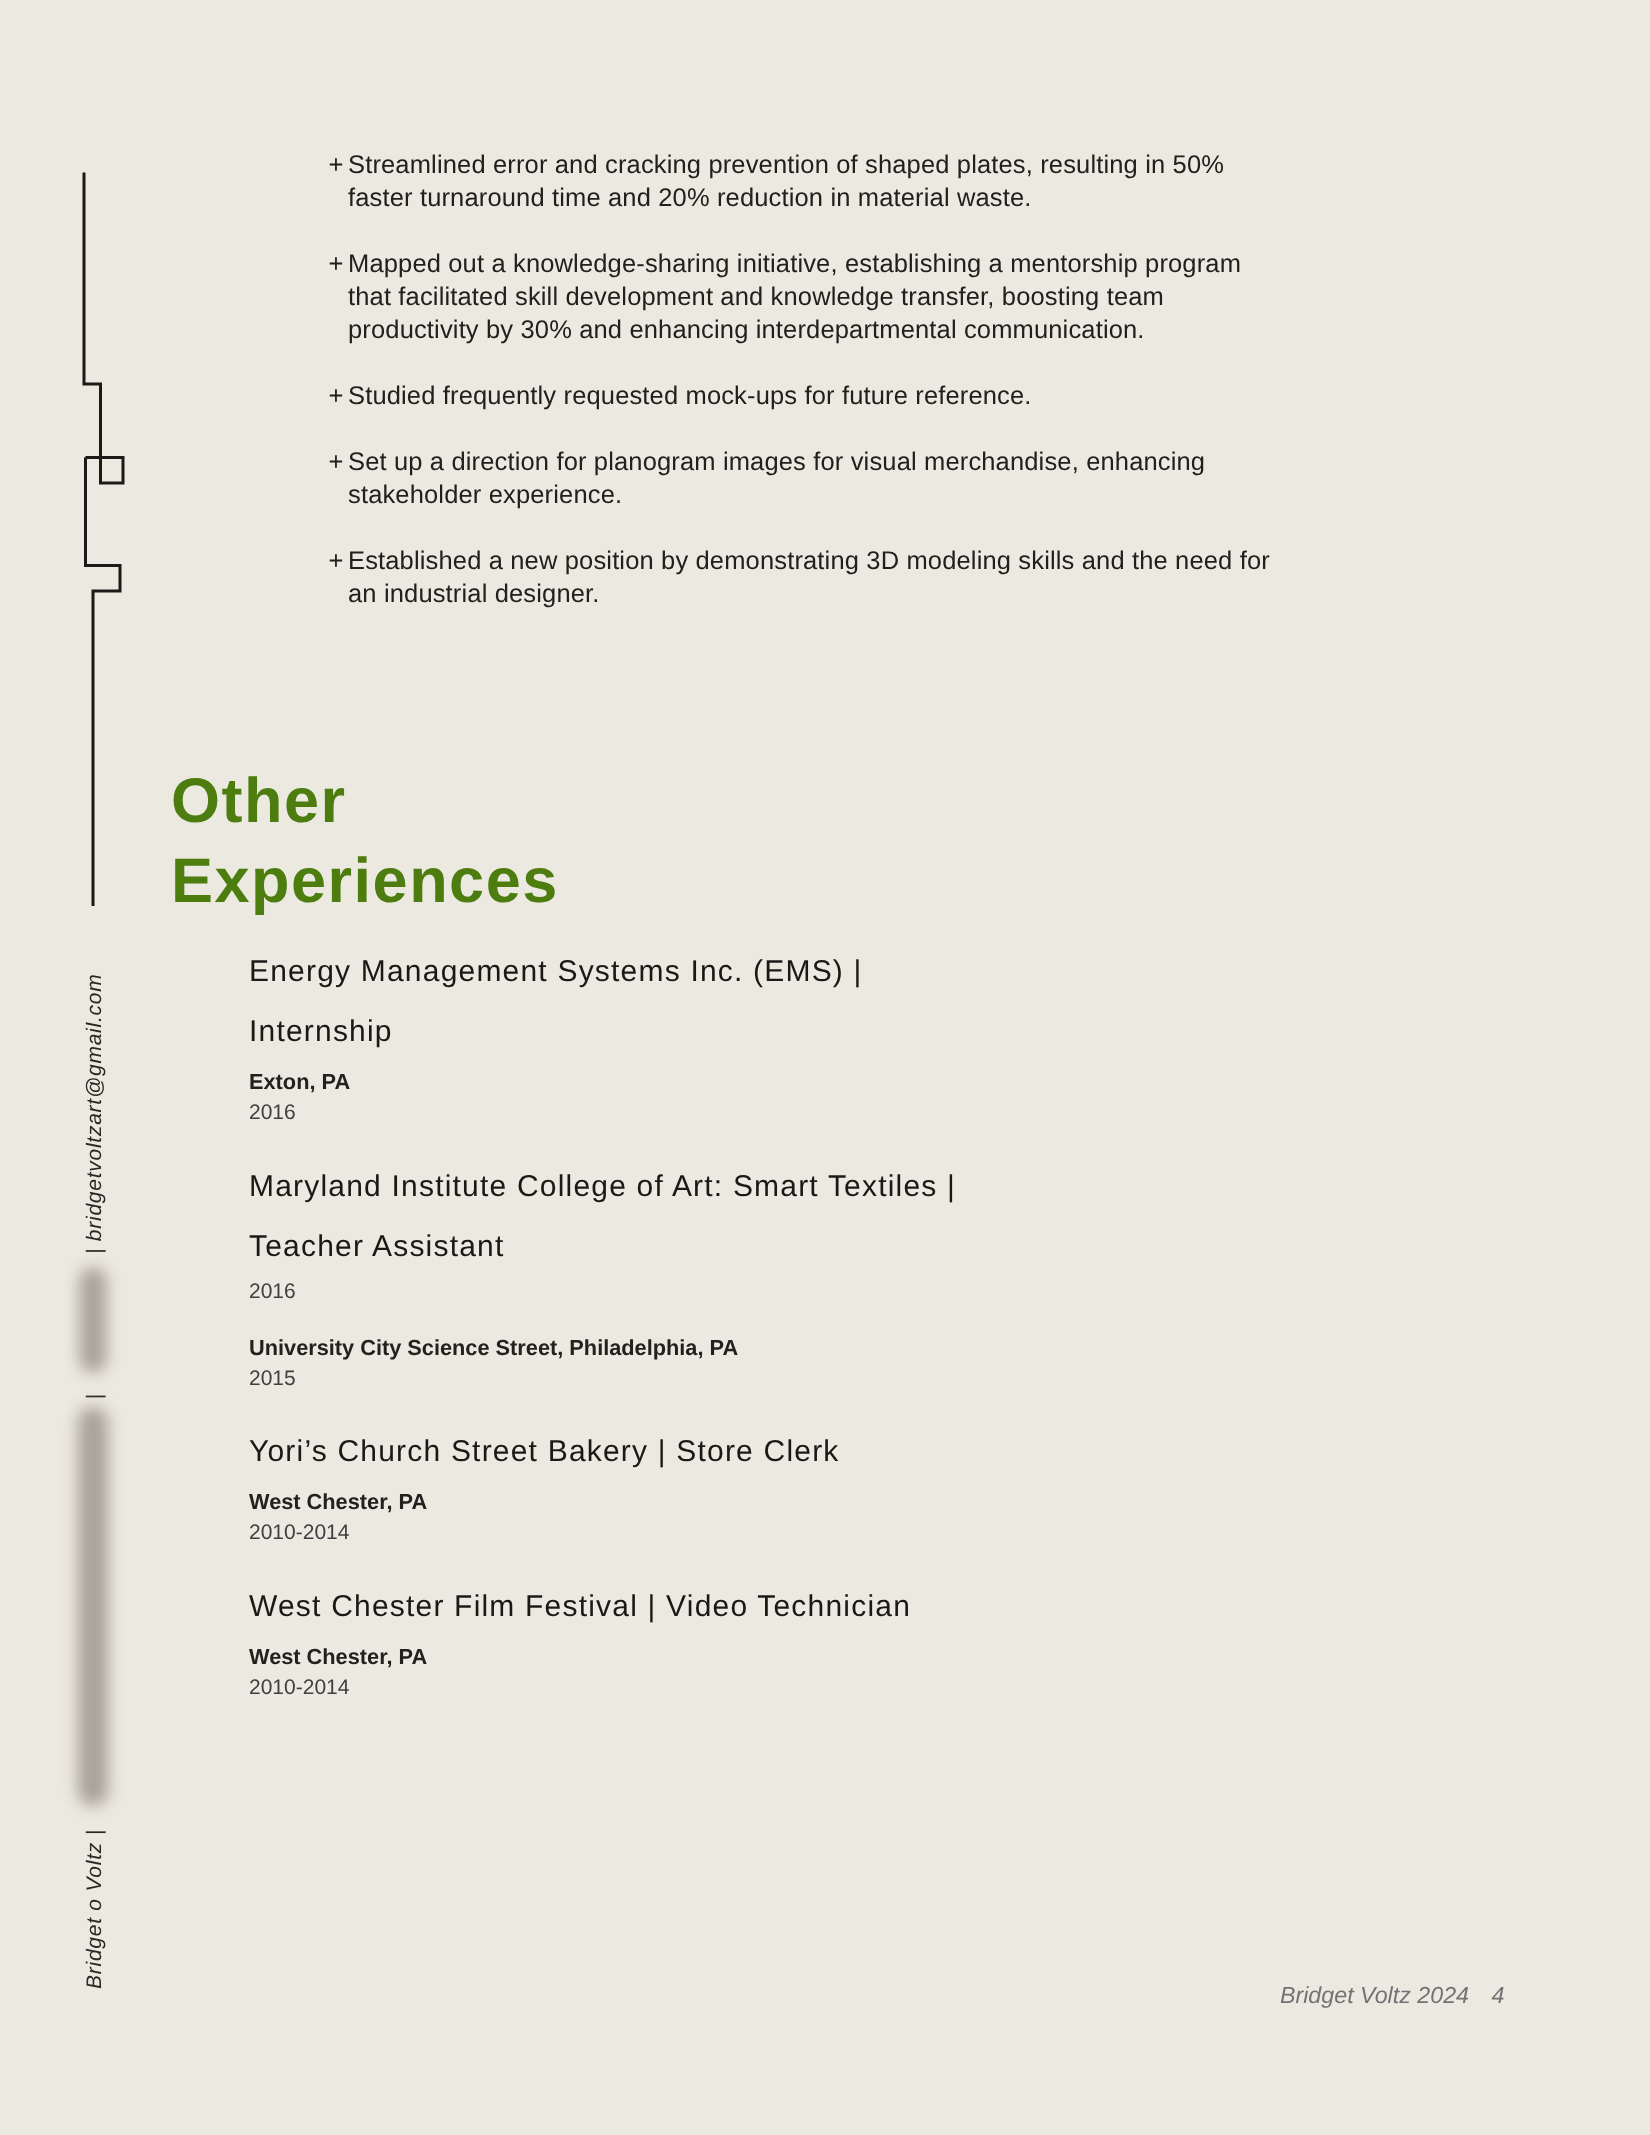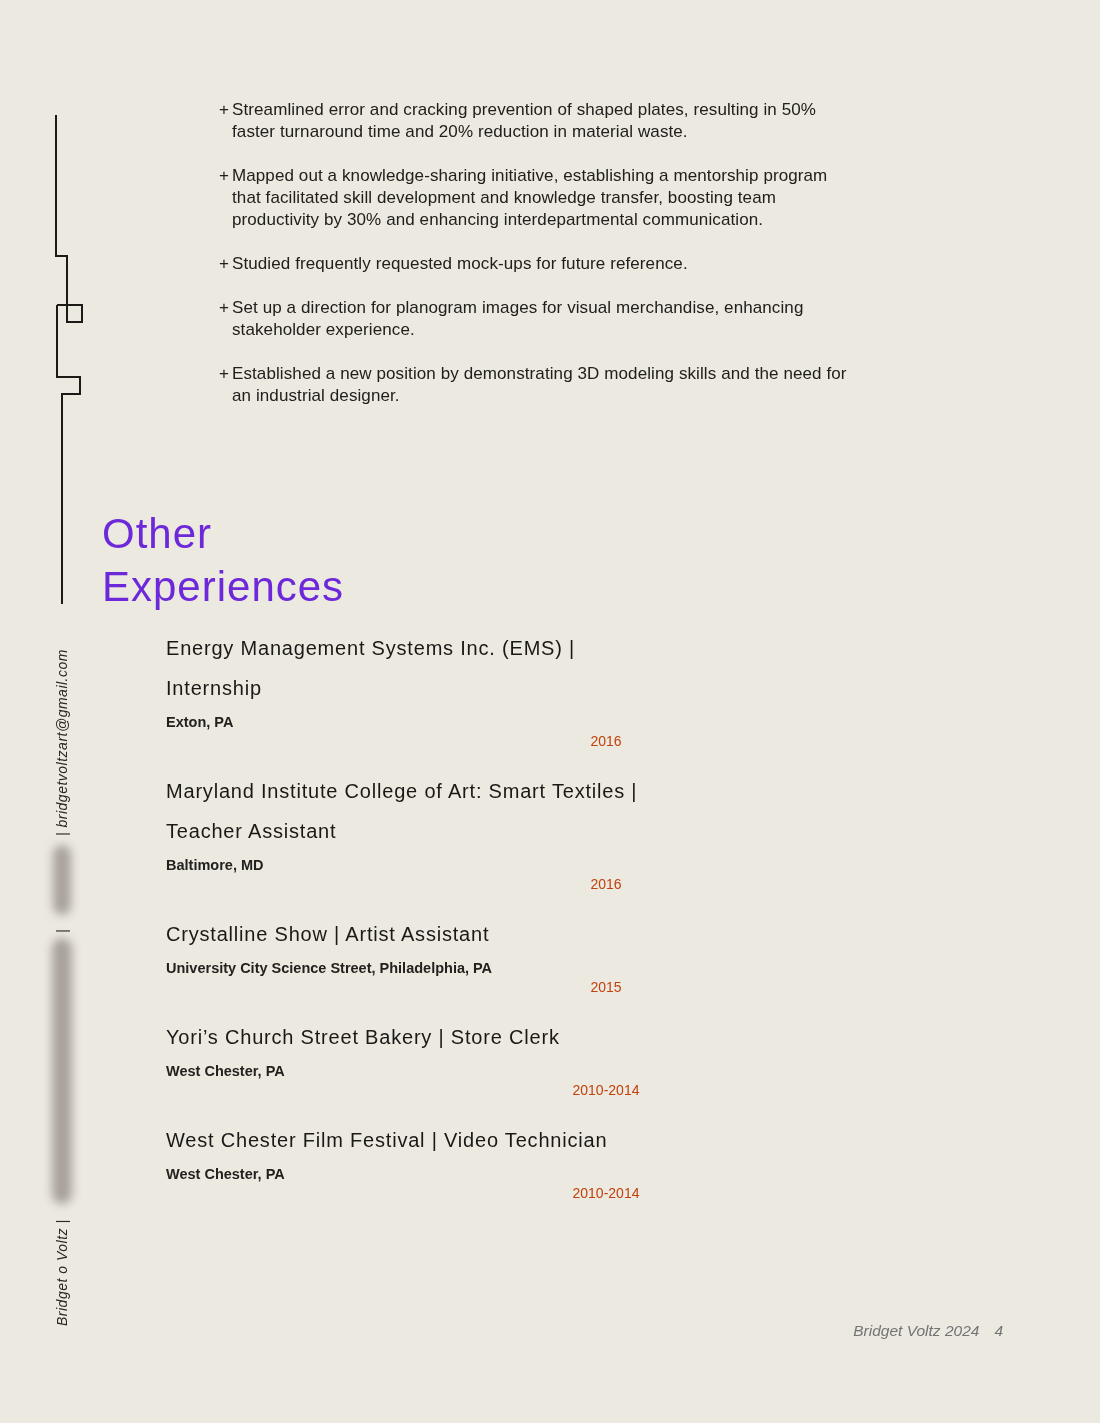--- a/index.html
+++ b/index.html
@@ -37,28 +37,28 @@
     line-height: 22px;
     letter-spacing: 0.1px;
     color: #22201C;
   }
   .bullet-marker { flex: 0 0 13px; }
   .bullet-text { white-space: pre-line; }
 
   
   .section-title {
     position: absolute;
-    left: 102px;
+    left: 114px;
     top: 507px;
     font-size: 42px;
     line-height: 53px;
     letter-spacing: 1px;
-    font-weight: 400;
+    font-weight: 700;
     white-space: pre-line;
-    color: #6d28d9;
+    color: #4d7c0f;
   }
 
   
   .experiences {
     position: absolute;
     left: 166px;
     top: 628px;
     width: 880px;
   }
   .experience { margin-bottom: 20px; }
@@ -73,22 +73,21 @@
   .exp-location {
     margin-top: 5px;
     font-size: 14.5px;
     line-height: 19px;
     color: #23211E;
     font-weight: bold;
   }
   .exp-dates {
     font-size: 14px;
     line-height: 19px;
-    color: #c2410c;
-    text-align: center;
+    color: #404040;
   }
 
   
   .v-text {
     position: absolute;
     white-space: nowrap;
     transform: rotate(-90deg);
     transform-origin: 0 0;
     font-size: 14px;
     font-style: italic;
@@ -168,25 +167,23 @@
   <div class="experiences">
     <div class="experience">
       <div class="exp-title">Energy Management Systems Inc. (EMS) |
 Internship</div>
       <div class="exp-location">Exton, PA</div>
       <div class="exp-dates">2016</div>
     </div>
     <div class="experience">
       <div class="exp-title">Maryland Institute College of Art: Smart Textiles |
 Teacher Assistant</div>
-      <div class="exp-location">Baltimore, MD</div>
       <div class="exp-dates">2016</div>
     </div>
     <div class="experience">
-      <div class="exp-title">Crystalline Show | Artist Assistant</div>
       <div class="exp-location">University City Science Street, Philadelphia, PA</div>
       <div class="exp-dates">2015</div>
     </div>
     <div class="experience">
       <div class="exp-title">Yori’s Church Street Bakery | Store Clerk</div>
       <div class="exp-location">West Chester, PA</div>
       <div class="exp-dates">2010-2014</div>
     </div>
     <div class="experience">
       <div class="exp-title">West Chester Film Festival | Video Technician</div>

